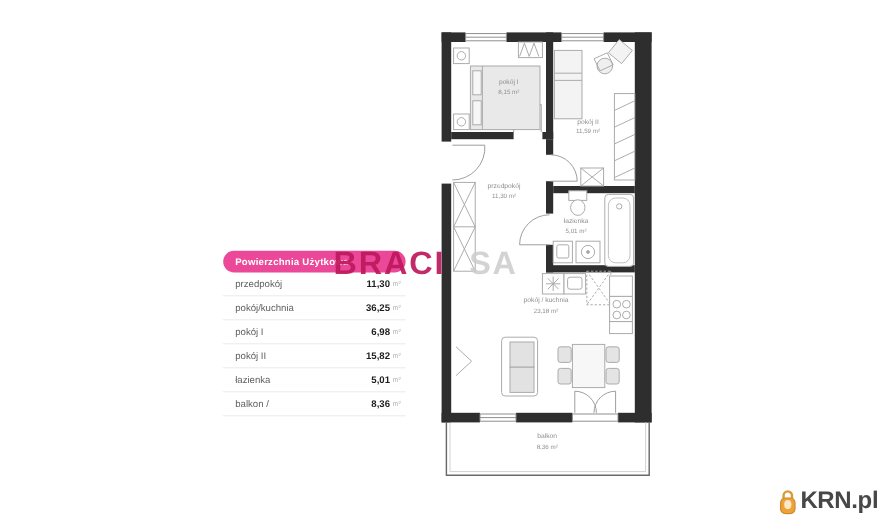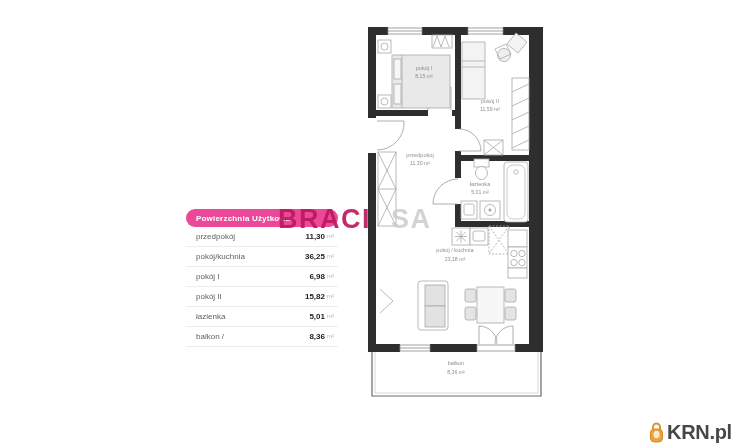--- a/index.html
+++ b/index.html
@@ -27,21 +27,21 @@
     letter-spacing:1.5px;white-space:nowrap;pointer-events:none;
   }
   .wm-primary{color:#be185d;opacity:.92;}
   .wm-secondary{color:#cccccc;opacity:.85;margin-left:20px;}
   
   .plan{position:absolute;left:364px;top:20px;z-index:1;}
   .plan text{fill:#8f8f8f;}
   .room-name{font-size:5.6px;}
   .room-area{font-size:5.2px;}
   
-  .logo{position:absolute;left:648px;top:406px;display:flex;align-items:flex-start;gap:2px;z-index:2;cursor:pointer;margin-top:15px;}
+  .logo{position:absolute;left:648px;top:406px;display:flex;align-items:flex-end;gap:2px;z-index:2;cursor:pointer;}
   .logo-text{font-size:20px;font-weight:bold;color:#474747;letter-spacing:-.3px;}
 </style>
 </head>
 <body>
 
 <div class="screen">
 
   <div class="area-table">
     <div class="pill">Powierzchnia Użytkowa</div>
 

